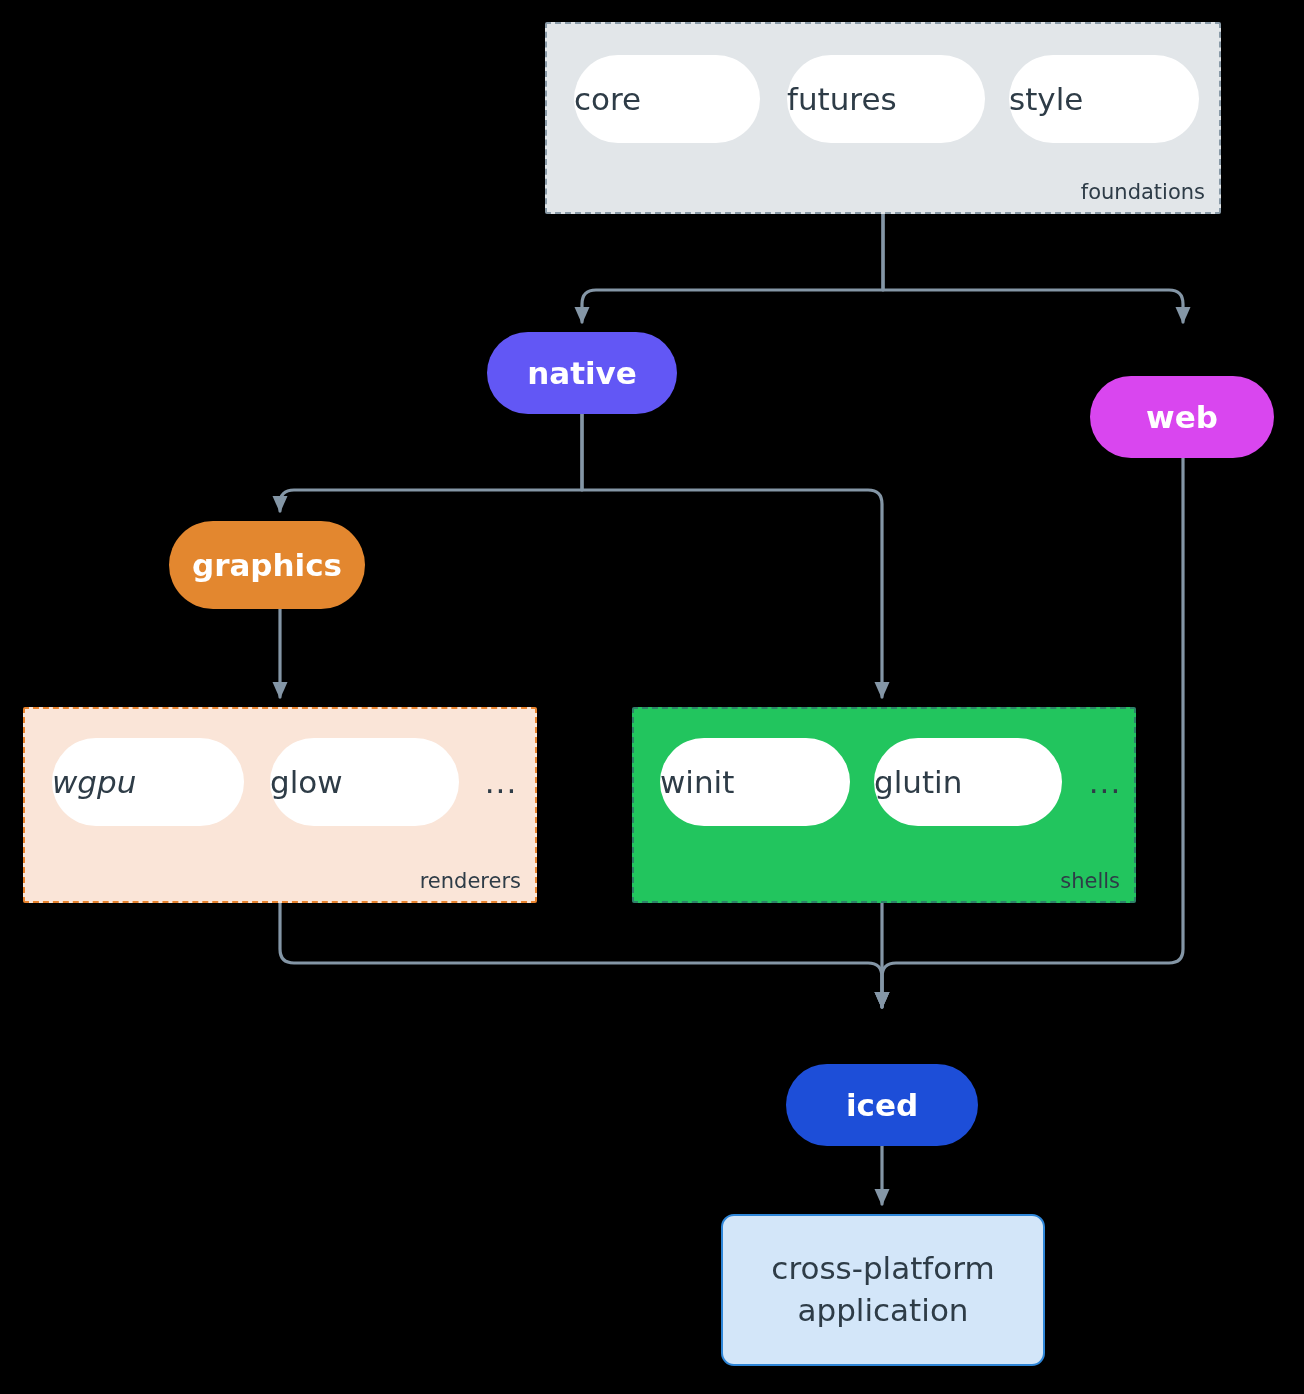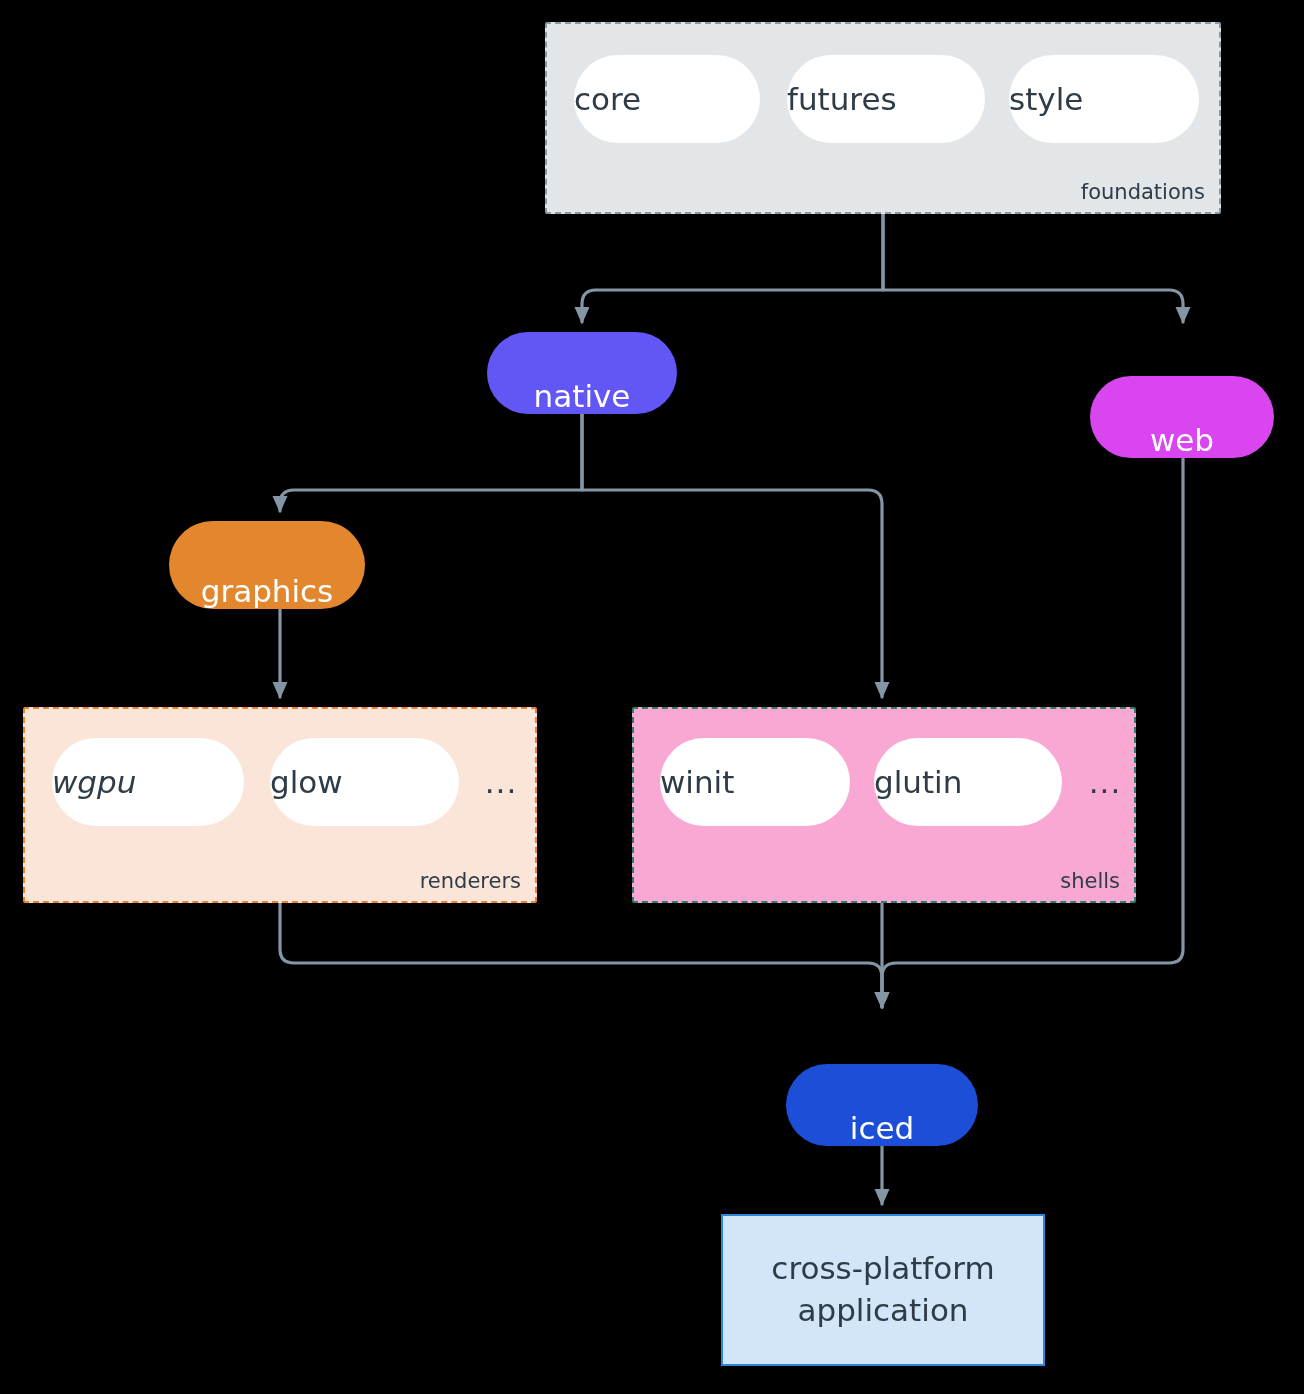--- a/index.html
+++ b/index.html
@@ -57,21 +57,21 @@
     left: 23px; top: 707px;
     width: 514px; height: 196px;
     background: #FAE5D8;
     border-color: #E9842F;
     border-radius: 2px;
   }
   
   #cluster-shells {
     left: 632px; top: 707px;
     width: 504px; height: 196px;
-    background: #f9a8d4;
+    background: #22c55e;
     border-color: #2E8069;
     border-radius: 2px;
     padding-left: 32px;
   }
 
   
   .pill-white {
     position: absolute;
     box-sizing: border-box;
     background: #FFFFFF;
@@ -92,25 +92,26 @@
     align-items: center;
     justify-content: center;
   }
 
   
   .node-pill {
     position: absolute;
     box-sizing: border-box;
     border-radius: 100px;
     display: flex;
-    align-items: flex-end;
+    align-items: center;
     justify-content: center;
     color: #FFFFFF;
     font-size: 31px;
     white-space: nowrap;
+    font-weight: bold;
   }
   #node-native {
     left: 487px; top: 332px;
     width: 190px; height: 82px;
     background: #6257F5;
   }
   #node-web {
     left: 1090px; top: 332px;
     width: 184px; height: 82px;
     background: #d946ef;
@@ -128,21 +129,21 @@
   }
 
   
   #node-app {
     position: absolute;
     box-sizing: border-box;
     left: 721px; top: 1214px;
     width: 324px; height: 152px;
     background: #D3E6F9;
     border: 2px solid #2E86D8;
-    border-radius: 0;
+    border-radius: 13px;
     display: flex;
     flex-direction: column;
     align-items: center;
     justify-content: center;
     color: #2E3C47;
     font-size: 31px;
     line-height: 1.35;
     text-align: center;
   }
 </style>

